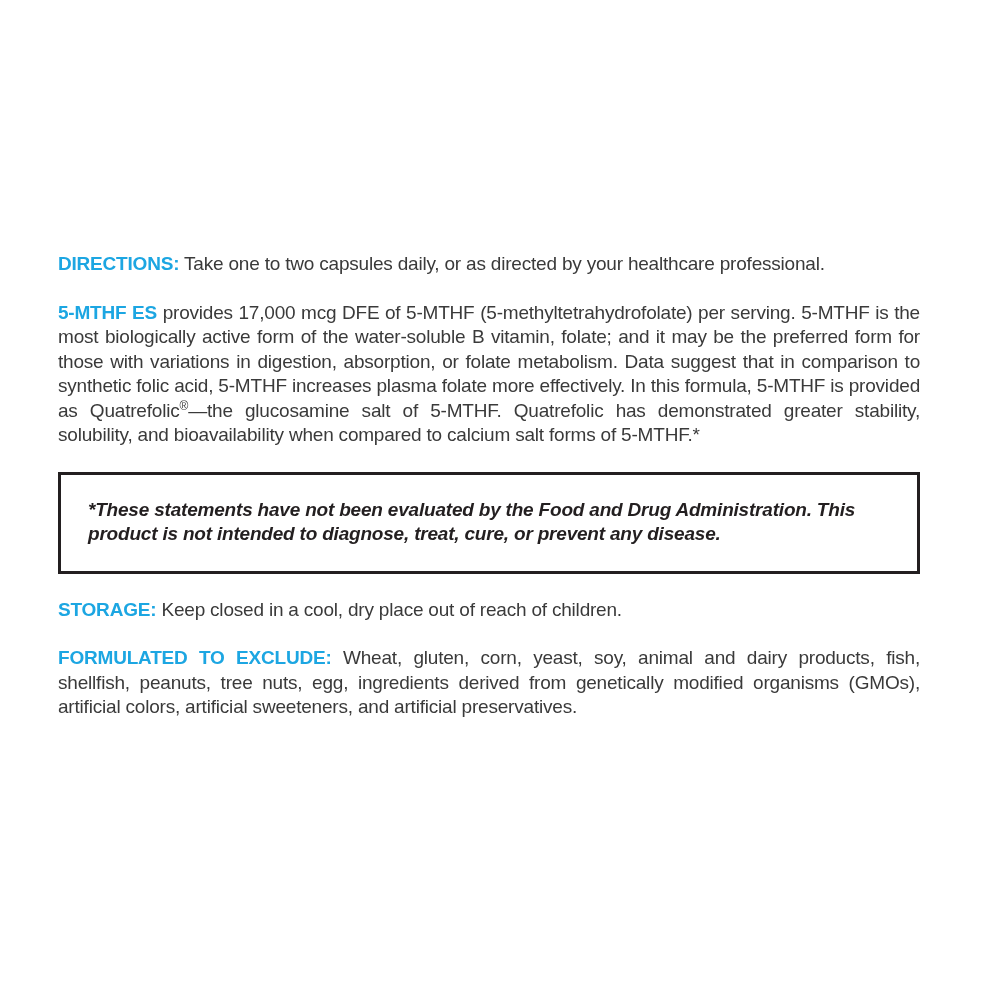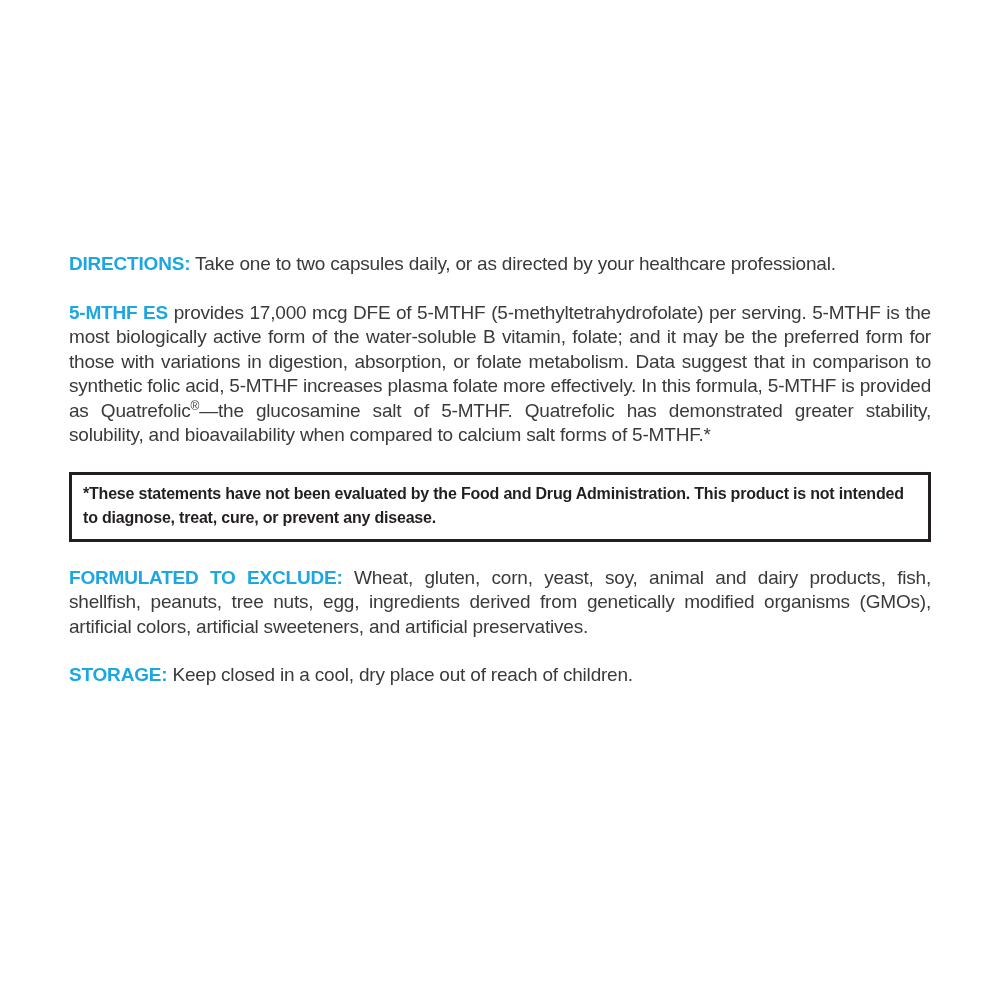--- a/index.html
+++ b/index.html
@@ -10,21 +10,21 @@
   .page {
     position: relative;
     width: 1000px;
     height: 1000px;
     background: #ffffff;
     overflow: hidden;
     font-family: "Liberation Sans", sans-serif;
   }
   .label-panel {
     position: absolute;
-    left: 69px;
+    left: 58px;
     top: 252px;
     width: 862px;
     color: #3a3a3a;
     font-size: 19px;
     line-height: 24.5px;
     letter-spacing: -0.2px;
   }
   .para {
     margin: 0 0 24px 0;
   }
@@ -40,24 +40,25 @@
     vertical-align: super;
     line-height: 0;
   }
   .fda-box {
     border: 3px solid #231f20;
     padding: 7px 11px 8px 11px;
     margin: 0 0 24px 0;
     color: #231f20;
   }
   .fda-box p {
-    margin: 0;
+    margin: 16px;
     font-weight: bold;
-    font-size: 16px;
+    font-size: 19px;
     line-height: 24.5px;
+    font-style: italic;
   }
 </style>
 </head>
 <body>
 
 <div class="page">
   <div class="label-panel">
 
     <p class="para">
       <span class="heading">DIRECTIONS:</span><span> Take one to two capsules daily, or as directed by your healthcare professional.</span>
@@ -65,22 +66,22 @@
 
 
     <p class="para justify">
       <span class="heading">5-MTHF ES</span><span> provides 17,000 mcg DFE of 5-MTHF (5-methyltetrahydrofolate) per serving. 5-MTHF is the most biologically active form of the water-soluble B vitamin, folate; and it may be the preferred form for those with variations in digestion, absorption, or folate metabolism. Data suggest that in comparison to synthetic folic acid, 5-MTHF increases plasma folate more effectively. In this formula, 5-MTHF is provided as Quatrefolic</span><span class="reg">®</span><span>—the glucosamine salt of 5-MTHF. Quatrefolic has demonstrated greater stability, solubility, and bioavailability when compared to calcium salt forms of 5-MTHF.*</span>
     </p>
 
     <div class="fda-box">
       <p>*These statements have not been evaluated by the Food and Drug Administration. This product is not intended to diagnose, treat, cure, or prevent any disease.</p>
     </div>
 
+    <p class="para">
+      <span class="heading">STORAGE:</span><span> Keep closed in a cool, dry place out of reach of children.</span>
+    </p>
+
     <p class="para justify">
       <span class="heading">FORMULATED TO EXCLUDE:</span><span> Wheat, gluten, corn, yeast, soy, animal and dairy products, fish, shellfish, peanuts, tree nuts, egg, ingredients derived from genetically modified organisms (GMOs), artificial colors, artificial sweeteners, and artificial preservatives.</span>
-    </p>
-
-    <p class="para">
-      <span class="heading">STORAGE:</span><span> Keep closed in a cool, dry place out of reach of children.</span>
     </p>
 
   </div>
 </div>
 
 </body></html>

